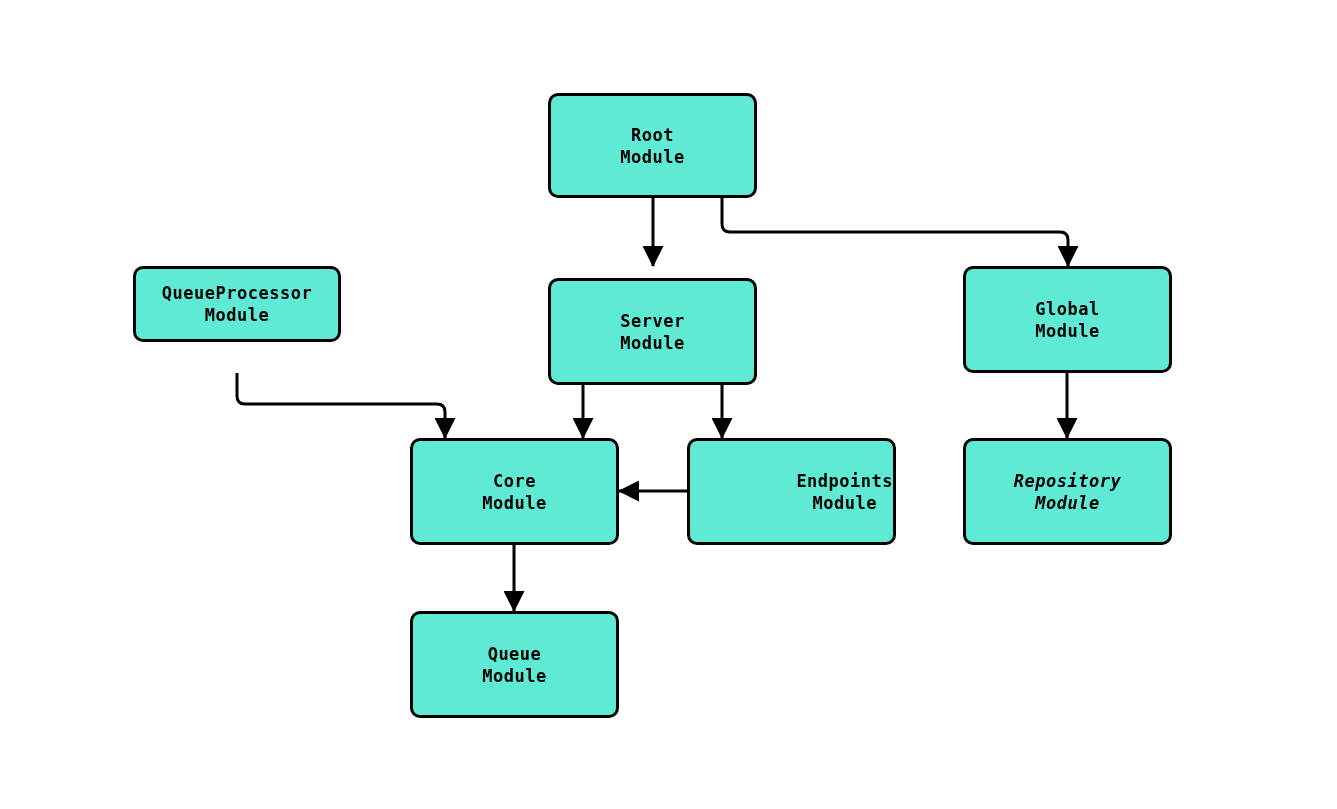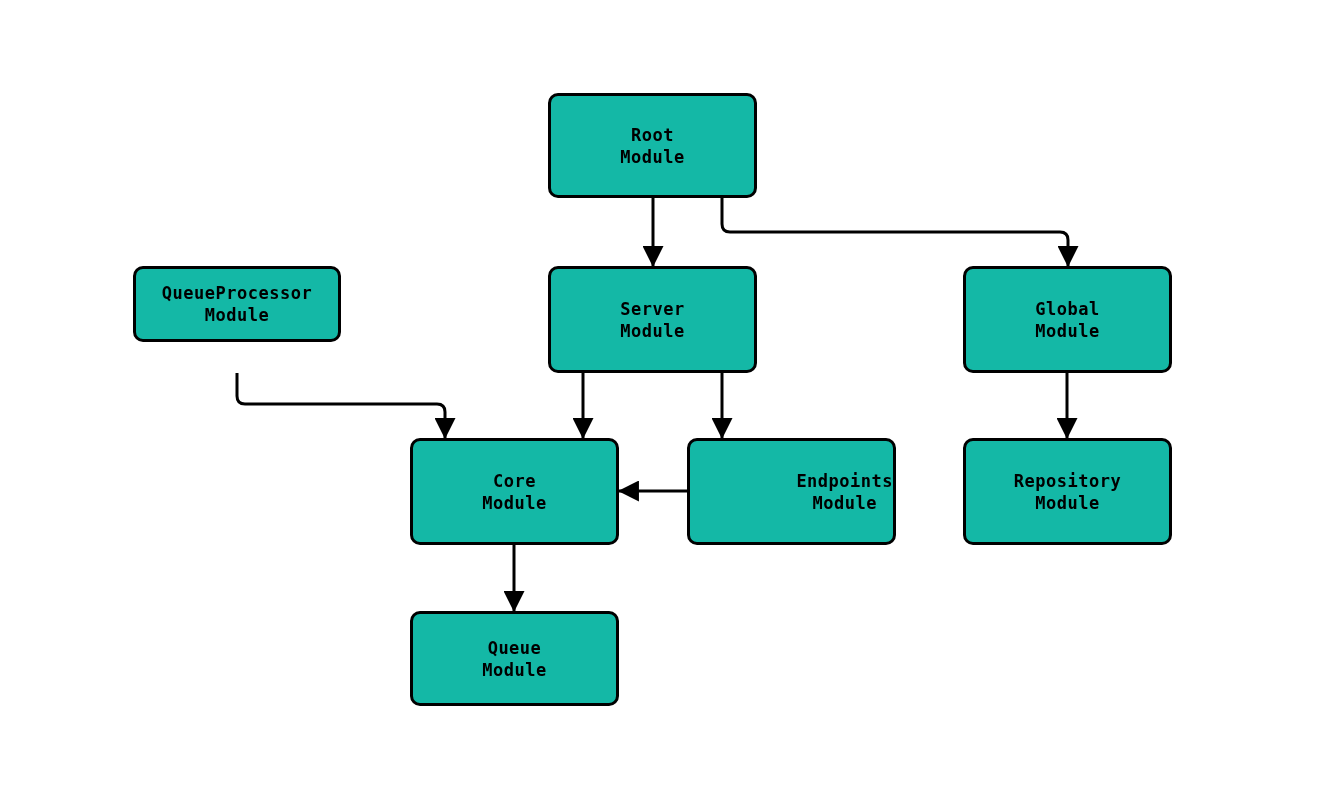--- a/index.html
+++ b/index.html
@@ -20,21 +20,21 @@
     left: 0;
     top: 0;
     width: 1337px;
     height: 809px;
   }
   .node {
     position: absolute;
     box-sizing: border-box;
     border: 3px solid #701a75;
     border-radius: 10px;
-    background: #14b8a6;
+    background: #5eead4;
     display: flex;
     align-items: center;
     justify-content: center;
     text-align: center;
   }
   .node .label {
     font-size: 17px;
     line-height: 22px;
     font-weight: bold;
     color: #000000;
@@ -70,38 +70,38 @@
   </svg>
   <div id="nodes-layer">
       <div class="node" style="left: 548px; top: 93px; width: 209px; height: 105px; border-color: rgb(0, 0, 0);">
         <span class="label" style="color: rgb(0, 0, 0);">Root
 Module</span>
       </div>
       <div class="node" style="left: 133px; top: 266px; width: 208px; height: 76px; border-color: rgb(0, 0, 0);">
         <span class="label" style="color: rgb(0, 0, 0);">QueueProcessor
 Module</span>
       </div>
-      <div class="node" style="left: 548px; top: 266px; width: 209px; height: 107px; border-color: rgb(0, 0, 0);">
+      <div class="node" style="left: 548px; top: 278px; width: 209px; height: 107px; border-color: rgb(0, 0, 0);">
         <span class="label" style="color: rgb(0, 0, 0);">Server
 Module</span>
       </div>
       <div class="node" style="left: 963px; top: 266px; width: 209px; height: 107px; border-color: rgb(0, 0, 0);">
         <span class="label" style="color: rgb(0, 0, 0);">Global
 Module</span>
       </div>
       <div class="node" style="left: 410px; top: 438px; width: 209px; height: 107px; border-color: rgb(0, 0, 0);">
         <span class="label" style="color: rgb(0, 0, 0);">Core
 Module</span>
       </div>
       <div class="node" style="left: 687px; top: 438px; width: 209px; height: 107px; border-color: rgb(0, 0, 0); justify-content: flex-end;">
         <span class="label" style="color: rgb(0, 0, 0);">Endpoints
 Module</span>
       </div>
-      <div class="node" style="left: 963px; top: 438px; width: 209px; height: 107px; border-color: rgb(0, 0, 0);">
+      <div class="node" style="left: 963px; top: 438px; width: 209px; height: 107px; border-color: rgb(0, 0, 0); font-style: italic;">
         <span class="label" style="color: rgb(0, 0, 0);">Repository
 Module</span>
       </div>
-      <div class="node" style="left: 410px; top: 611px; width: 209px; height: 95px; border-color: rgb(0, 0, 0);">
+      <div class="node" style="left: 410px; top: 611px; width: 209px; height: 107px; border-color: rgb(0, 0, 0);">
         <span class="label" style="color: rgb(0, 0, 0);">Queue
 Module</span>
       </div>
     </div>
 </div>
 
 </body></html>

